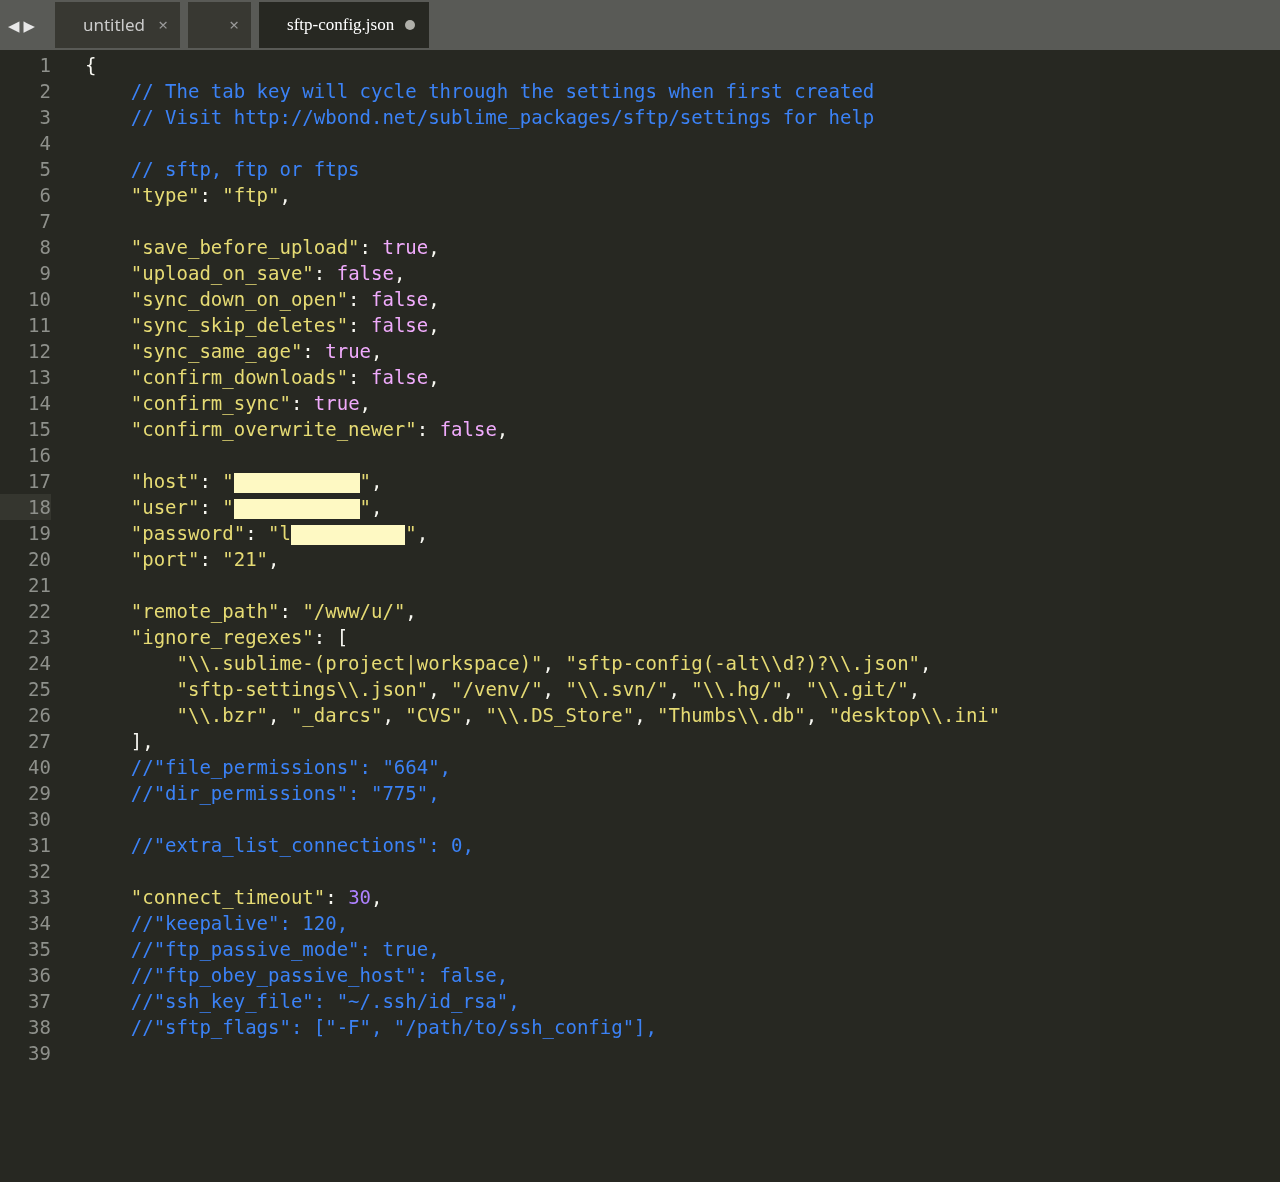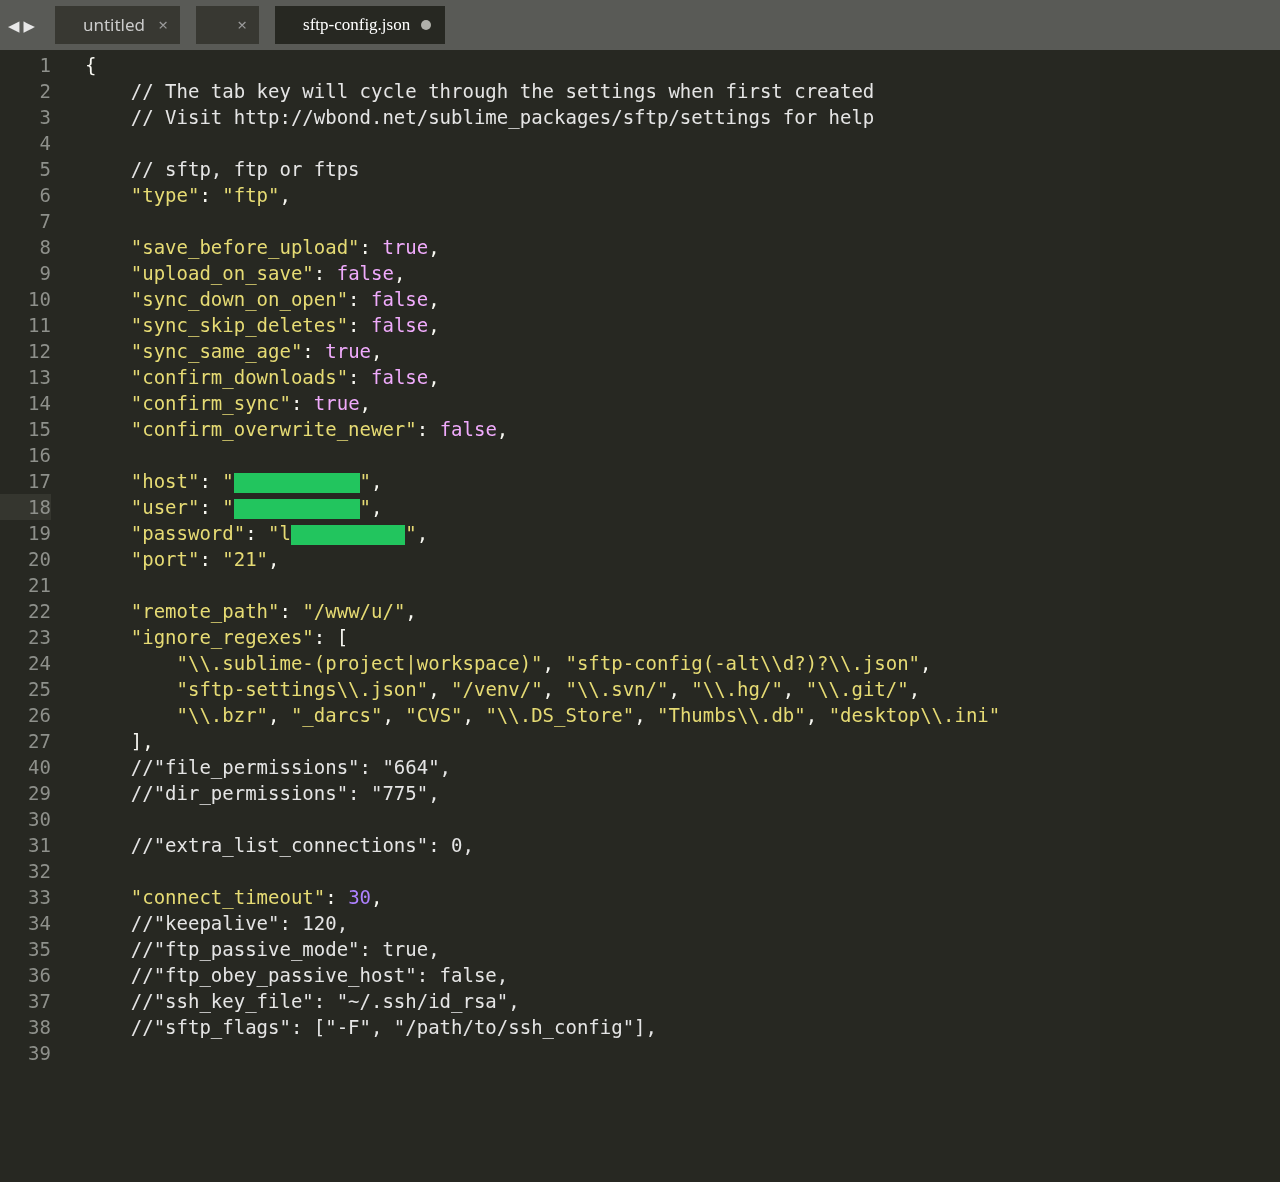--- a/index.html
+++ b/index.html
@@ -23,23 +23,23 @@
       display: flex;
       gap: 4px;
       margin-right: 20px;
       color: #e8e8e8;
     }
     .nav-arrow { cursor: pointer; }
     .tab {
       display: flex;
       align-items: center;
       padding: 0 35px 0 28px;
-      height: 38px;
+      height: 46px;
       background: #383832;
-      margin-right: 16px;
+      margin-right: 8px;
       position: relative;
       cursor: pointer;
       font-size: 17px;
       line-height: 50px;
       font-family: -apple-system, system-ui, 'Helvetica Neue', Arial, sans-serif;
     }
     .tab.inactive { background: #383832; color: #cbcbcb; }
     .tab.active { background: #272822; color: #ffffff; font-weight: 500; font-family: Liberation Serif, serif; }
     .tab-close {
       position: absolute;
@@ -82,29 +82,29 @@
     .code-area {
       flex: 1;
       padding-top: 2px;
       padding-left: 20px;
       white-space: pre;
       line-height: 26px;
       font-family: 'Menlo','Monaco','Consolas', monospace;
     }
     .code-line { height: 26px; }
     .punct { color: #f8f8f2; }
-    .comment { color: #e5e5e5; }
+    .comment { color: #3b82f6; }
     .key { color: #e6db74; }
     .string { color: #e6db74; }
     .bool { color: #f0abfc; }
     .num { color: #ae81ff; }
     .brace { color: #f8f8f2; }
     .redact {
       display: inline-block;
-      background: #22c55e;
+      background: #fef9c3;
       color: transparent;
       vertical-align: middle;
       height: 20px;
     }
     .minimap {
       width: 180px;
       background: #262720;
     }
   </style>
 </head>

